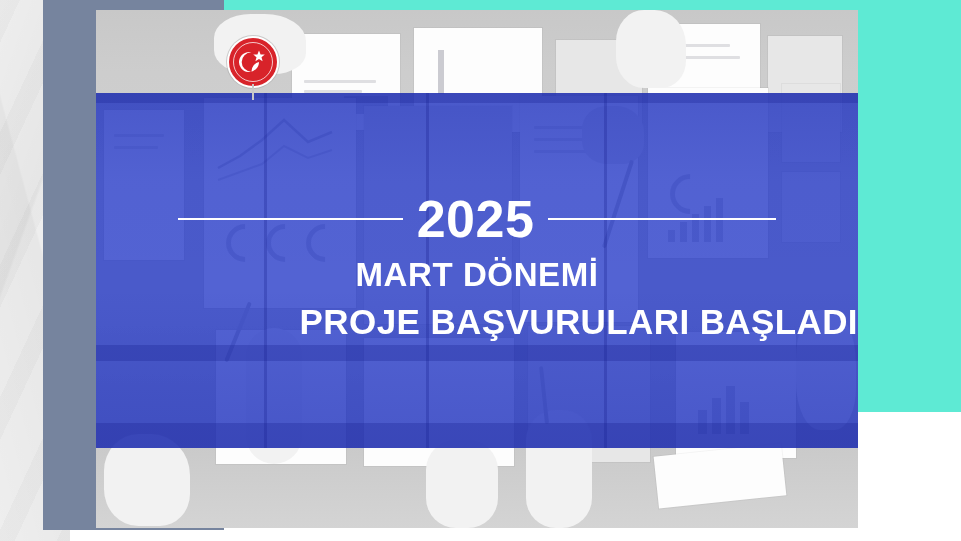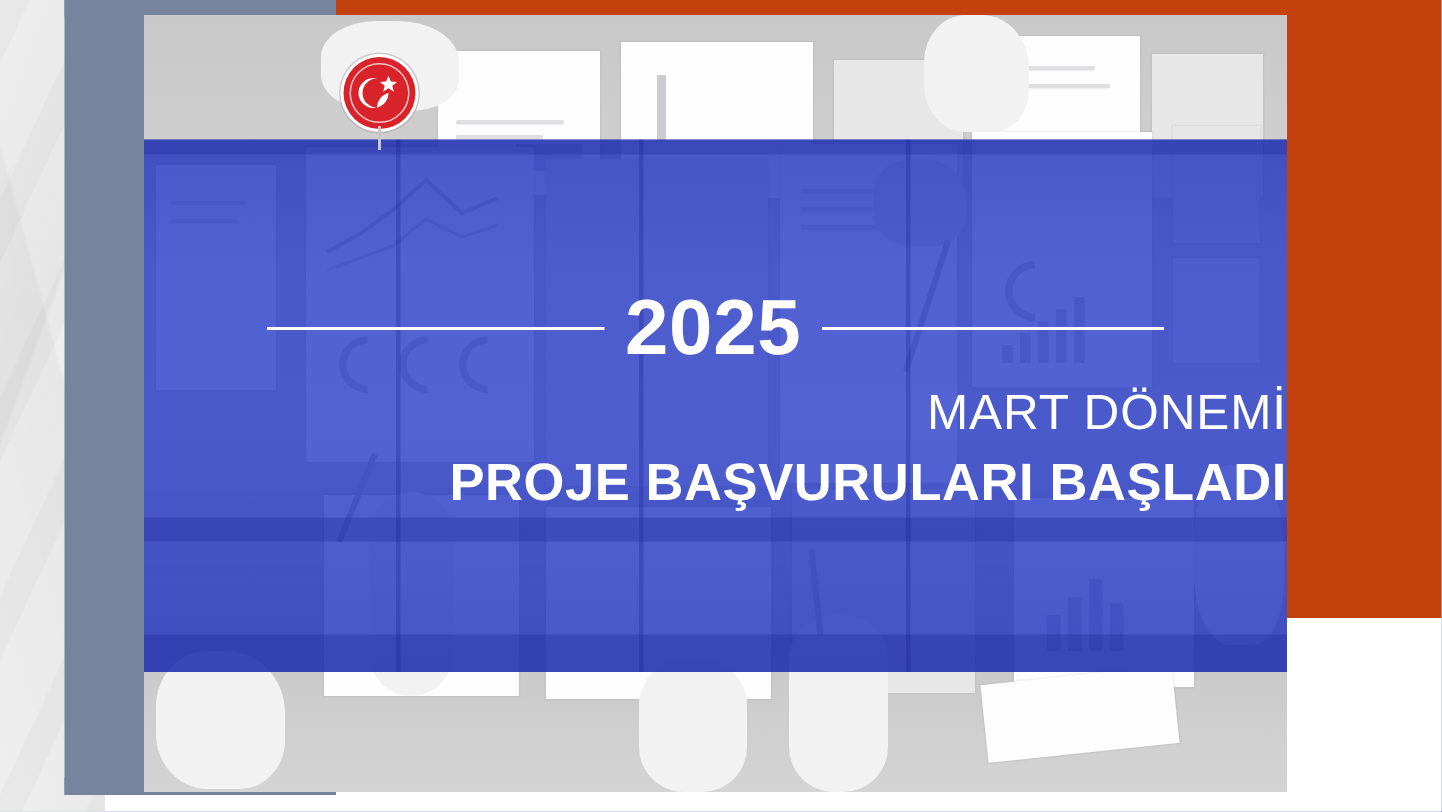--- a/index.html
+++ b/index.html
@@ -12,21 +12,21 @@
     height: 541px;
     overflow: hidden;
     font-family: "Liberation Sans", sans-serif;
   }
 
   
   #slide-canvas {
     position: relative;
     width: 961px;
     height: 412px;
-    background: #c2410c;
+    background: #5eead4;
   }
 
   
   .bg-texture-left {
     position: absolute;
     left: 0; top: 0;
     width: 70px; height: 541px;
     background:
       linear-gradient(110deg, rgba(255,255,255,0) 0%, rgba(0,0,0,0.035) 40%, rgba(255,255,255,0) 41%, rgba(255,255,255,0) 100%),
       linear-gradient(75deg, rgba(255,255,255,0) 0%, rgba(0,0,0,0.03) 55%, rgba(255,255,255,0) 56%),
@@ -186,24 +186,24 @@
     font-size: 52px;
     font-weight: bold;
     letter-spacing: 0.5px;
     line-height: 1;
     white-space: nowrap;
   }
   .line2 {
     position: absolute;
     left: 0; top: 248px;
     width: 762px;
-    text-align: right;
+    text-align: center;
     color: #ffffff;
     font-size: 33px;
-    font-weight: normal;
+    font-weight: bold;
     letter-spacing: 0.6px;
     line-height: 1;
   }
   .line3 {
     position: absolute;
     left: 0; top: 294px;
     width: 762px;
     text-align: right;
     color: #ffffff;
     font-size: 35px;

